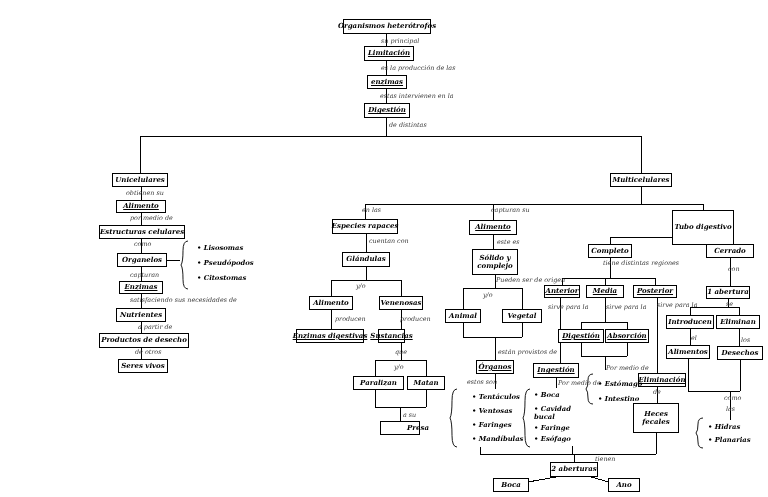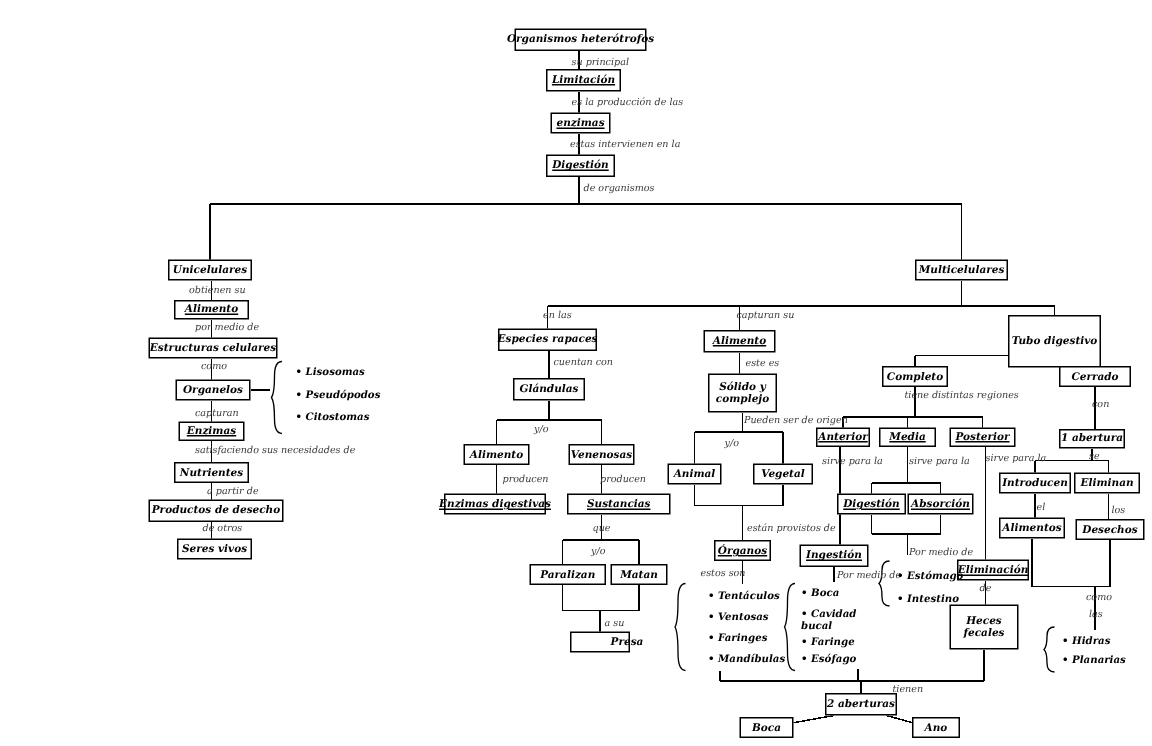--- a/index.html
+++ b/index.html
@@ -171,21 +171,21 @@
     </div>
     <div class="box" style="left: 309px; top: 296px; width: 44px; height: 14px;">
       <span>Alimento</span>
     </div>
     <div class="box" style="left: 379px; top: 296px; width: 44px; height: 14px;">
       <span>Venenosas</span>
     </div>
     <div class="box u" style="left: 296px; top: 329px; width: 68px; height: 14px;">
       <span>Enzimas digestivas</span>
     </div>
-    <div class="box u" style="left: 378px; top: 329px; width: 69px; height: 14px;">
+    <div class="box u" style="left: 378px; top: 329px; width: 27px; height: 14px;">
       <span>Sustancias</span>
     </div>
     <div class="box" style="left: 353px; top: 376px; width: 51px; height: 14px;">
       <span>Paralizan</span>
     </div>
     <div class="box" style="left: 407px; top: 376px; width: 38px; height: 14px;">
       <span>Matan</span>
     </div>
     <div class="box" style="left: 380px; top: 421px; width: 40px; height: 14px; padding-left: 36px;">
       <span>Presa</span>
@@ -257,21 +257,21 @@
     </div>
     <div class="box" style="left: 493px; top: 478px; width: 36px; height: 14px;">
       <span>Boca</span>
     </div>
     <div class="box" style="left: 608px; top: 478px; width: 32px; height: 14px;">
       <span>Ano</span>
     </div>
     <div class="clabel" style="left: 381px; top: 38px; color: rgb(58, 58, 58);">su principal</div>
     <div class="clabel" style="left: 381px; top: 65px; color: rgb(58, 58, 58);">es la producción de las</div>
     <div class="clabel" style="left: 380px; top: 93px; color: rgb(58, 58, 58);">estas intervienen en la</div>
-    <div class="clabel" style="left: 389px; top: 122px; color: rgb(58, 58, 58);">de organismos</div>
+    <div class="clabel" style="left: 389px; top: 122px; color: rgb(58, 58, 58);">de distintas</div>
     <div class="clabel" style="left: 126px; top: 190px; color: rgb(58, 58, 58);">obtienen su</div>
     <div class="clabel" style="left: 130px; top: 215px; color: rgb(58, 58, 58);">por medio de</div>
     <div class="clabel" style="left: 134px; top: 241px; color: rgb(58, 58, 58);">como</div>
     <div class="clabel" style="left: 130px; top: 272px; color: rgb(58, 58, 58);">capturan</div>
     <div class="clabel" style="left: 130px; top: 297px; color: rgb(58, 58, 58);">satisfaciendo sus necesidades de</div>
     <div class="clabel" style="left: 138px; top: 324px; color: rgb(58, 58, 58);">a partir de</div>
     <div class="clabel" style="left: 135px; top: 349px; color: rgb(58, 58, 58);">de otros</div>
     <div class="clabel" style="left: 362px; top: 207px; color: rgb(58, 58, 58);">en las</div>
     <div class="clabel" style="left: 369px; top: 238px; color: rgb(58, 58, 58);">cuentan con</div>
     <div class="clabel" style="left: 356px; top: 283px; color: rgb(58, 58, 58);">y/o</div>

